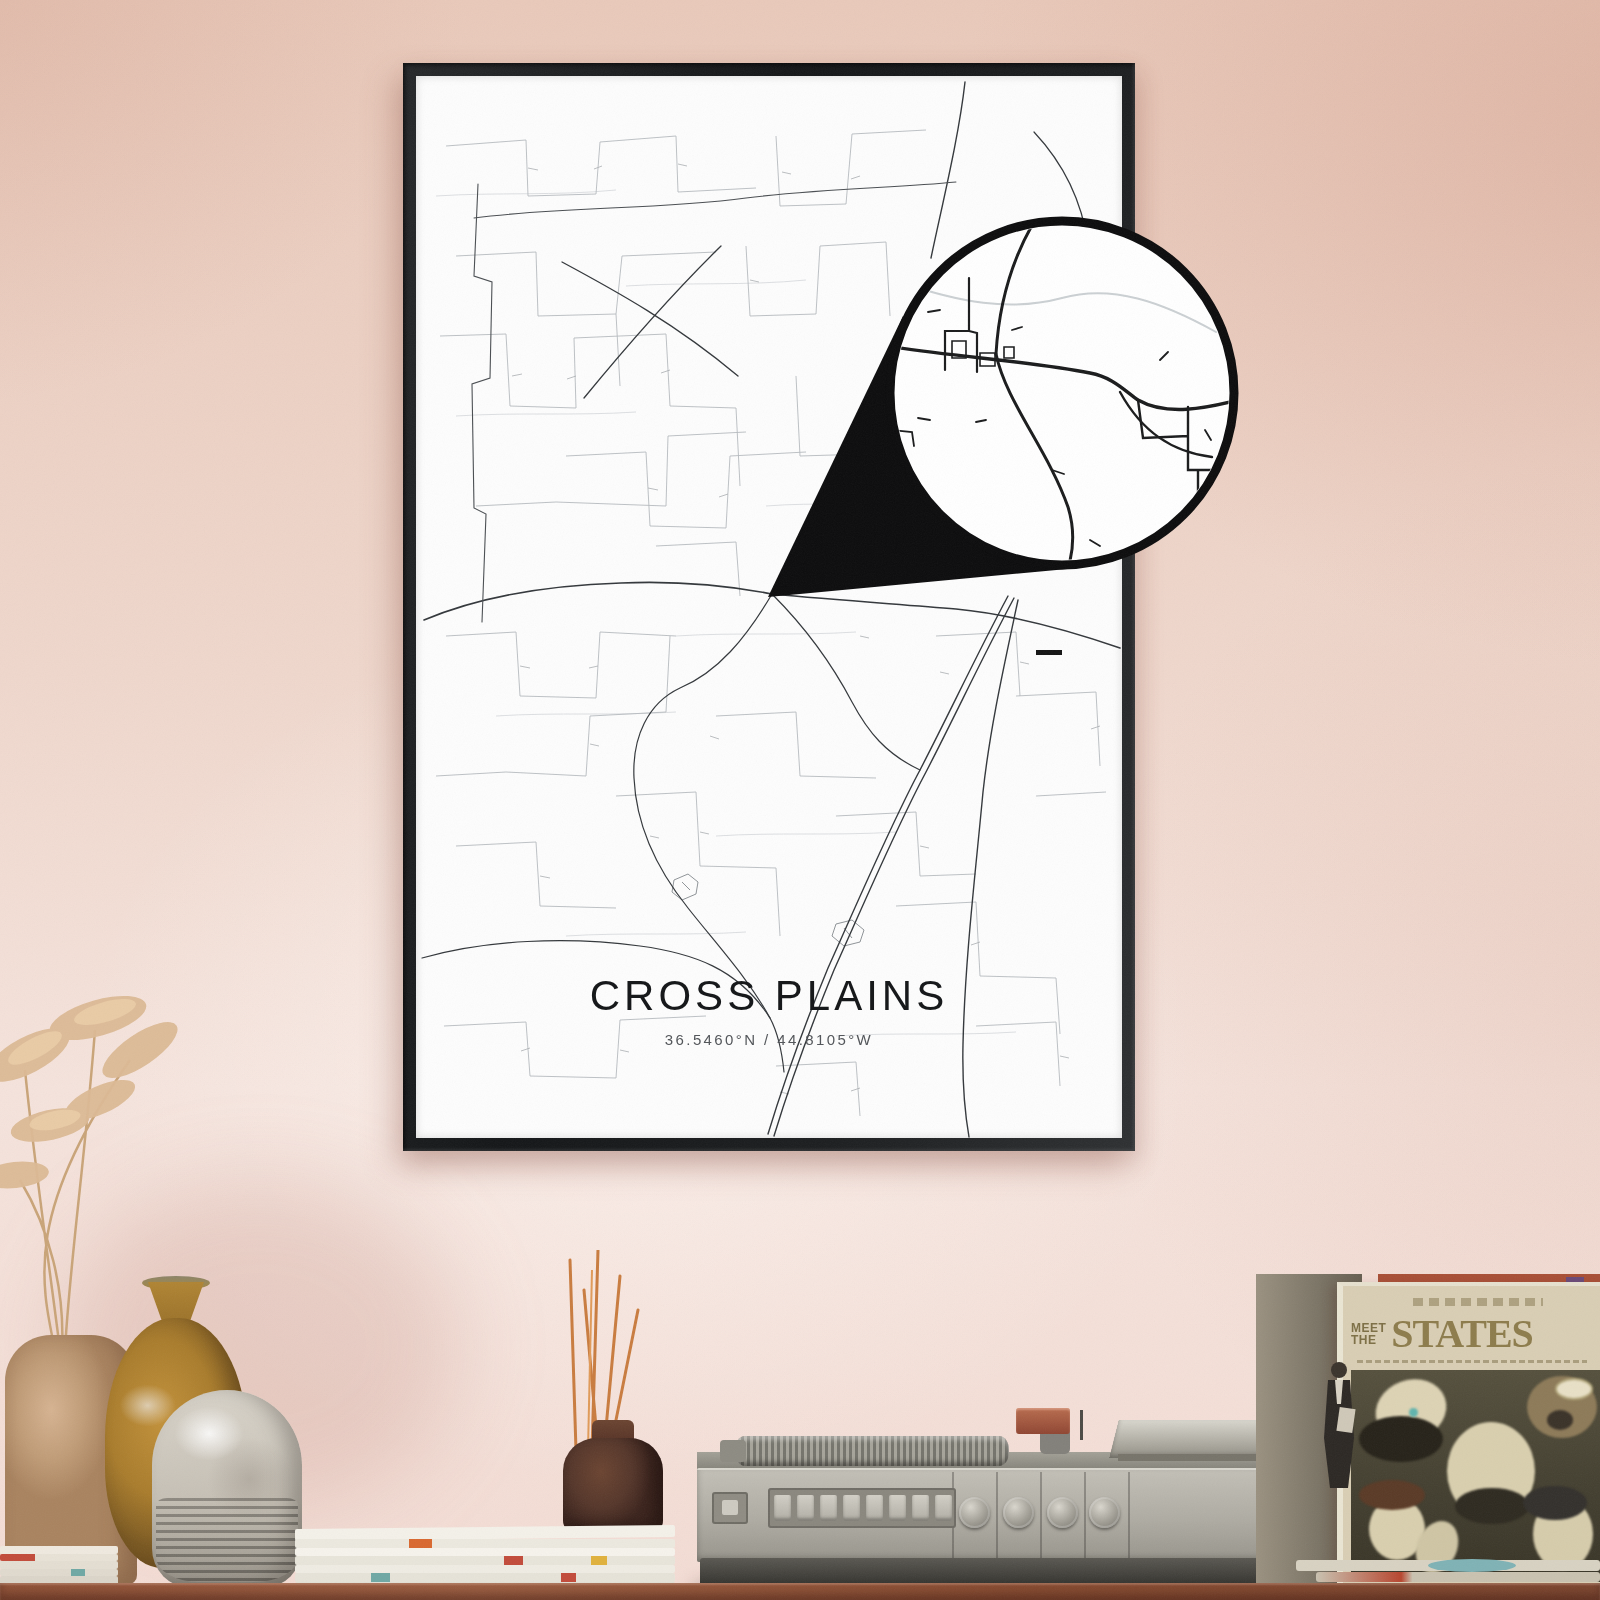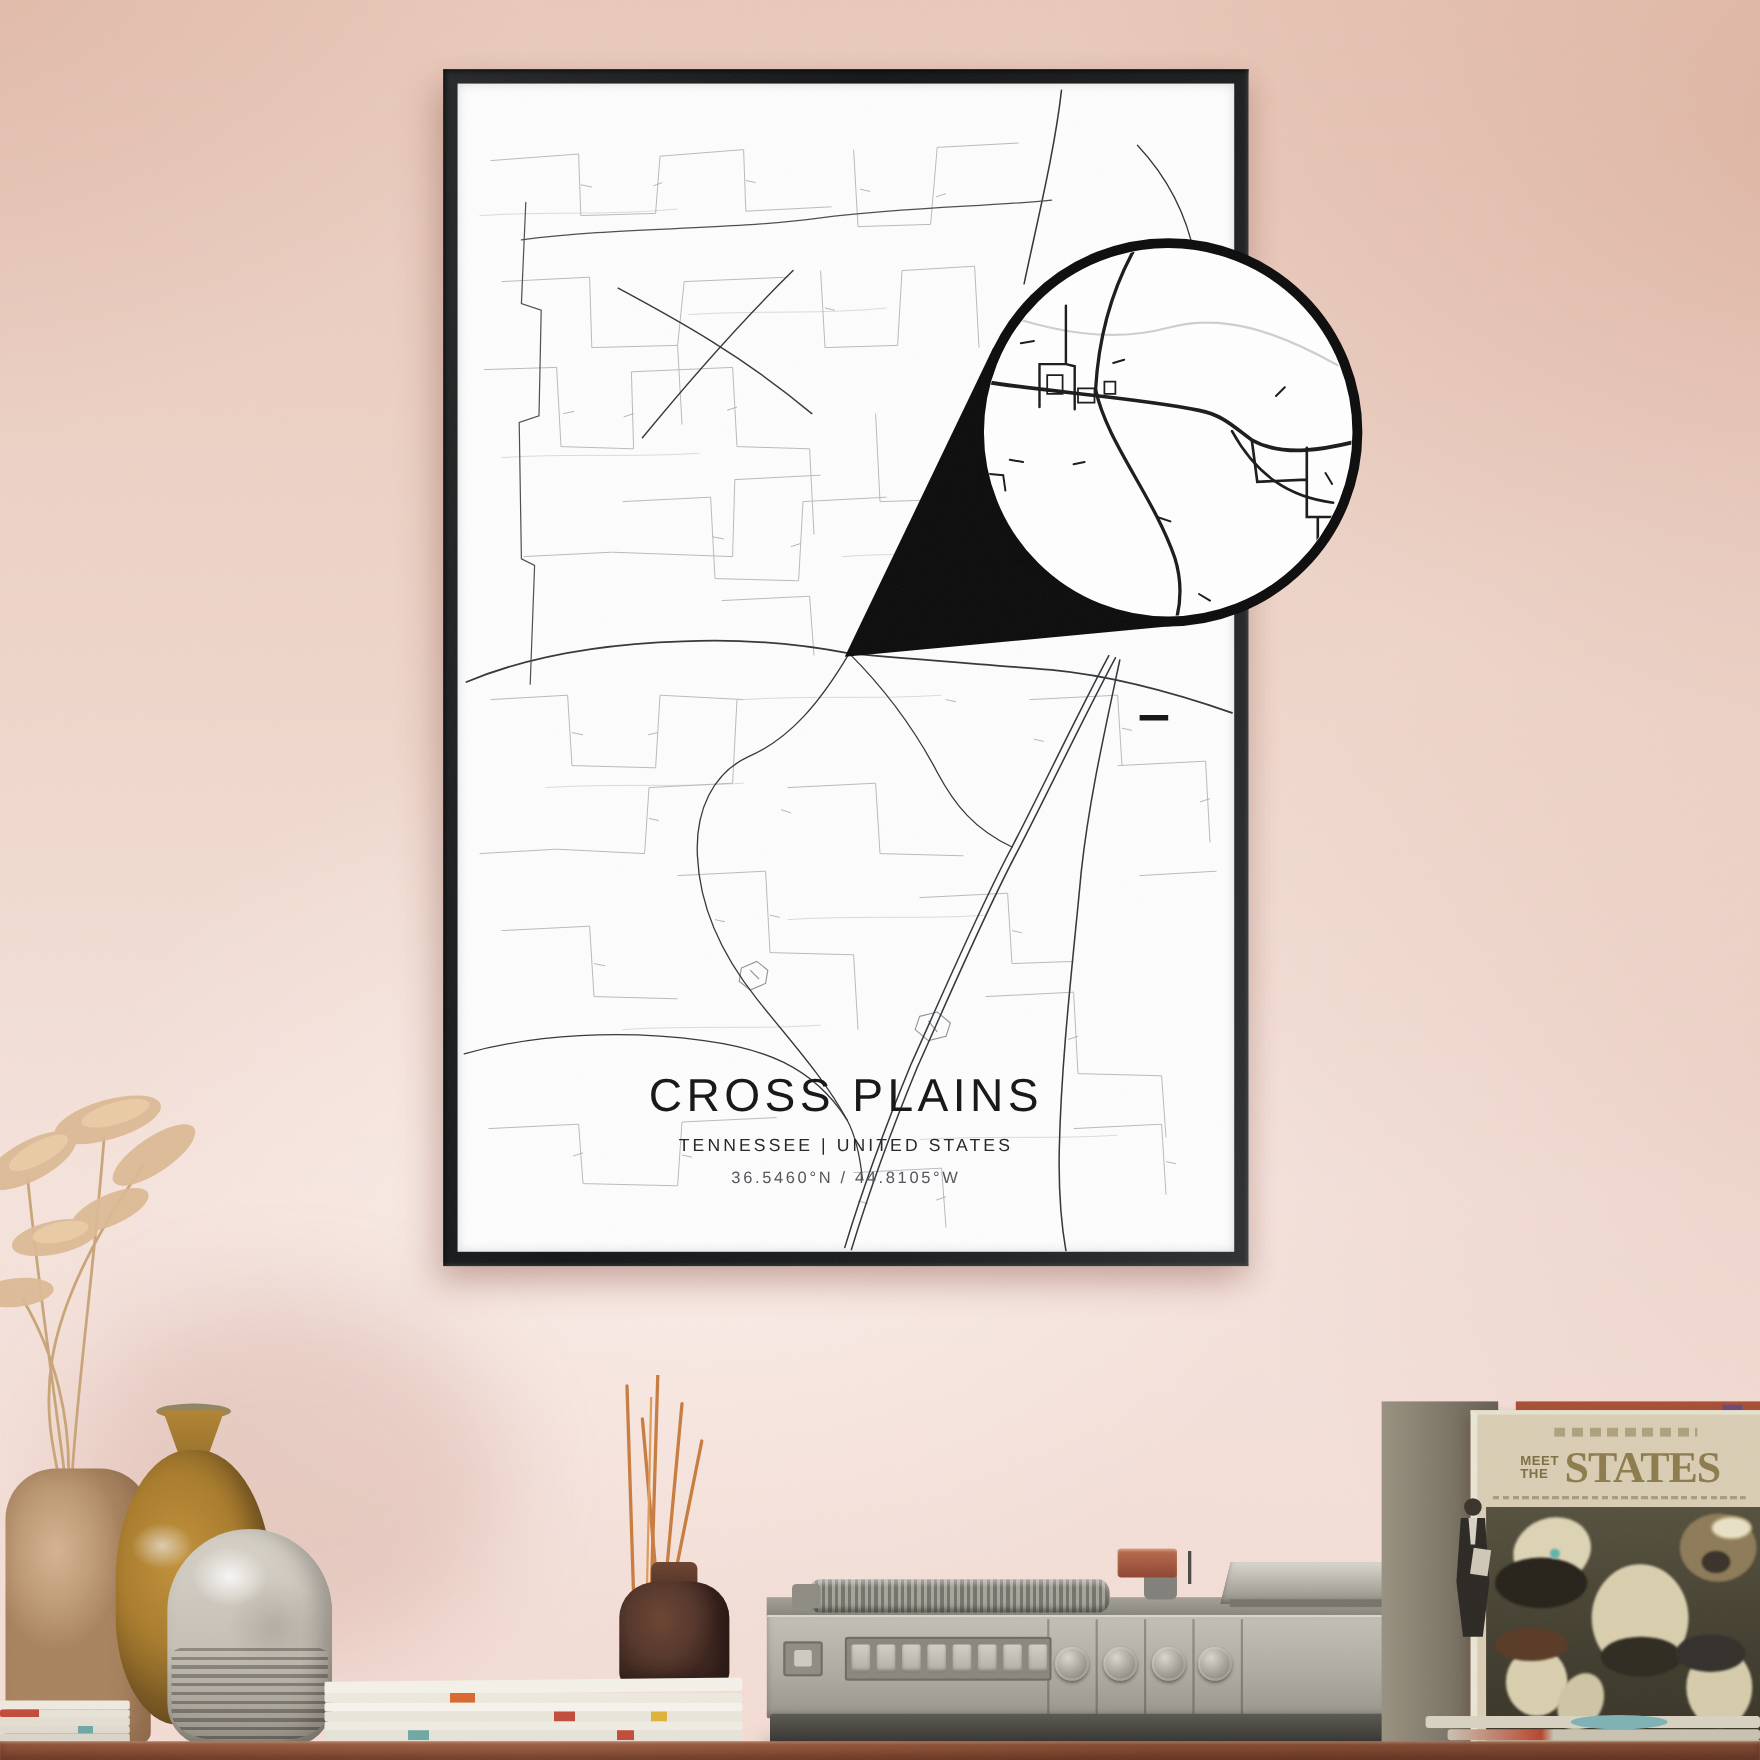--- a/index.html
+++ b/index.html
@@ -99,21 +99,21 @@
   .foot{position:absolute;top:1584px;width:14px;height:9px;border-radius:2px;background:#26211e;}
   .foot-red{position:absolute;top:1585px;width:9px;height:8px;border-radius:2px;background:#8d3026;}
   .board{left:1256px;top:1274px;width:106px;height:312px;
     background:linear-gradient(90deg,#9a9180,#7d7667 55%,#665f51);}
   .record-red{left:1378px;top:1274px;width:222px;height:13px;background:#a94f36;}
   .record-tab{left:1566px;top:1277px;width:18px;height:15px;background:#6a4a7a;}
   .album{left:1337px;top:1282px;width:263px;height:304px;background:#d9ceb4;
     border-left:6px solid #eae5d3;border-top:4px solid #e6e0ce;box-shadow:-6px 4px 10px rgba(90,50,40,.25);}
   .album-smallprint{position:absolute;left:70px;top:12px;width:130px;height:8px;opacity:.55;
     background:repeating-linear-gradient(90deg,#8a7c55 0 10px,transparent 10px 16px);}
-  .album-titles{position:absolute;left:8px;top:30px;display:flex;align-items:flex-start;margin-left:31px;}
+  .album-titles{position:absolute;left:8px;top:30px;display:flex;align-items:flex-start;}
   .album-meet{font-weight:bold;font-size:12px;line-height:12px;letter-spacing:.5px;color:#7d6f45;margin-top:6px;}
   .album-bebop{font-family:"Liberation Serif",serif;font-weight:bold;font-size:40px;line-height:36px;
     letter-spacing:-1px;color:#8d7c4c;margin-left:5px;}
   .album-thinprint{position:absolute;left:14px;top:74px;width:230px;height:3px;opacity:.5;
     background:repeating-linear-gradient(90deg,#7a6c46 0 6px,transparent 6px 9px);}
   .album-photo{position:absolute;left:8px;top:84px;right:4px;bottom:8px;
     background:linear-gradient(180deg,#55503d,#423e2f 60%,#383426);overflow:hidden;}
   .blob{position:absolute;border-radius:50%;filter:blur(1px);}
   .front-rec{left:1296px;top:1560px;width:304px;height:11px;border-radius:3px;background:#d8d2c2;}
   .front-rec2{left:1316px;top:1572px;width:284px;height:10px;border-radius:3px;
@@ -179,21 +179,20 @@
           <path stroke-width="1.2" d="M356 518 C330 562,302 596,264 612 C232 627,216 661,218 702 C220 747,240 792,272 832 C302 870,332 902,354 942 C362 957,366 976,368 996"></path>
           <path stroke-width="1.1" stroke="#4a4e52" d="M62 108 L58 200 L76 206 L74 302 L56 308 L58 432 L70 438 L66 546"></path>
           <path stroke-width="1.1" stroke="#4a4e52" d="M58 142 C150 130,240 134,330 122 C410 112,480 112,540 106"></path>
           <path stroke-width="1.2" d="M6 882 C70 864,150 860,224 870 C276 877,322 892,354 942"></path>
           <path stroke-width="1.2" d="M618 56 C648 88,666 126,672 168"></path>
         </g>
         <rect x="620" y="574" width="26" height="5" fill="#141414"></rect>
       </svg>
       <div class="poster-text">
         <div class="p-title">CROSS PLAINS</div>
-        <div class="p-sub">TENNESSEE | UNITED STATES</div>
         <div class="p-coord">36.5460°N / 44.8105°W</div>
       </div>
     </div>
   </div>
 
   <svg class="magnifier" viewBox="0 0 1600 1600">
     <polygon points="768,597 1078,568 903,316" fill="#0c0c0d"></polygon>
     <circle cx="1062" cy="393" r="172" fill="#ffffff" stroke="#0c0c0d" stroke-width="9"></circle>
     <clipPath id="zclip">
         <circle cx="1062" cy="393" r="167"></circle>

